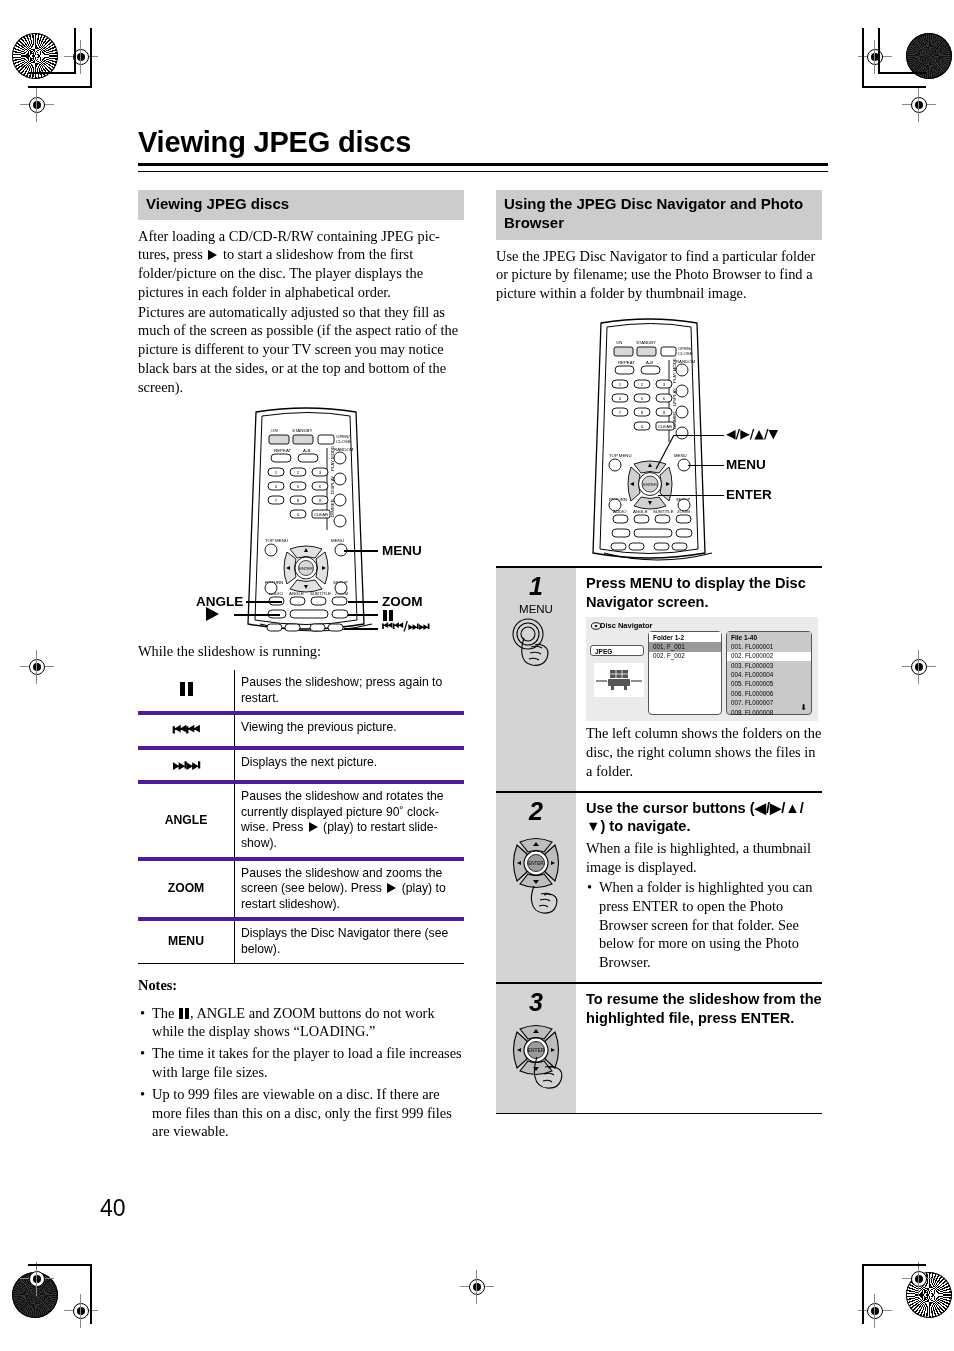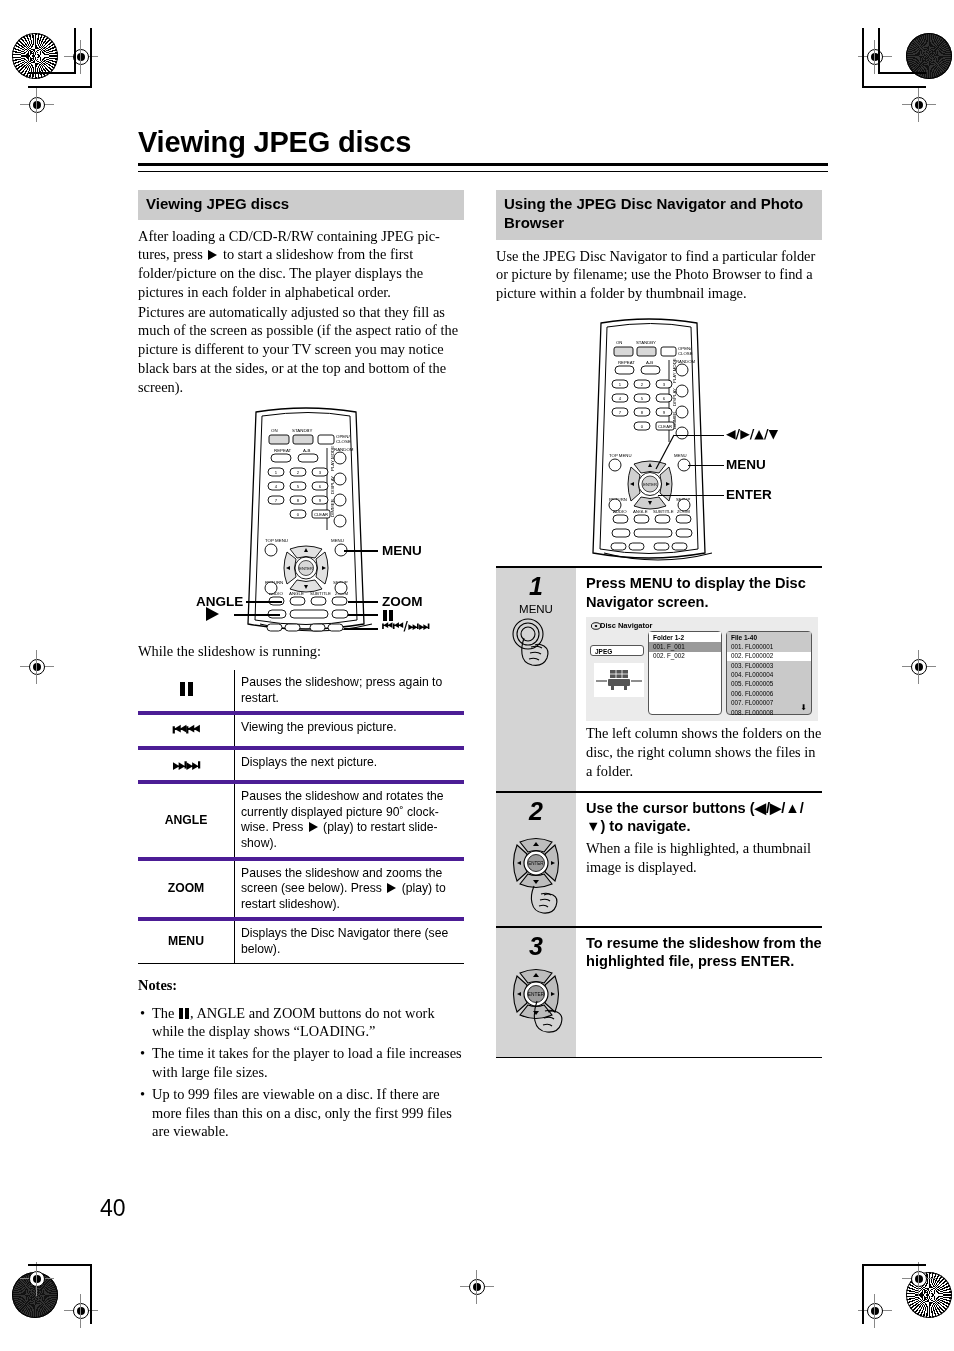--- a/index.html
+++ b/index.html
@@ -606,20 +606,23 @@
             <path d="M38 60 q-4 10 -2 17 q2 9 11 10 q10 1 13 -7 q3 -8 -3 -11 q-5 -2 -9 0"></path>
             <path d="M45 68 q7 -2 10 1"></path>
             <path d="M44 74 q7 -2 10 1"></path>
             <path d="M43 80 q6 -2 9 1"></path>
           </g>
         </svg>
       </div>
       <div class="stepbody">
         <div class="steptitle">Use the cursor buttons (◀/▶/▲/▼) to navigate.</div>
         <p>When a file is highlighted, a thumbnail image is displayed.</p>
+        <ul class="sub">
+          <li>When a folder is highlighted you can press ENTER to open the Photo Browser screen for that folder. See below for more on using the Photo Browser.</li>
+        </ul>
       </div>
     </div>
 
     <div class="step last">
       <div class="stepnum-col">
         <div class="stepnum">3</div>
         <svg width="80" height="86" viewBox="0 0 80 86" style="margin-top:2px;">
           <g stroke="#000" stroke-width="1.1" fill="#bdbdbd">
             <path d="M24 12 q16 -7 32 0 l-8 10 q-8 -3 -16 0 z"></path>
             <path d="M24 54 q16 7 32 0 l-8 -10 q-8 3 -16 0 z"></path>

